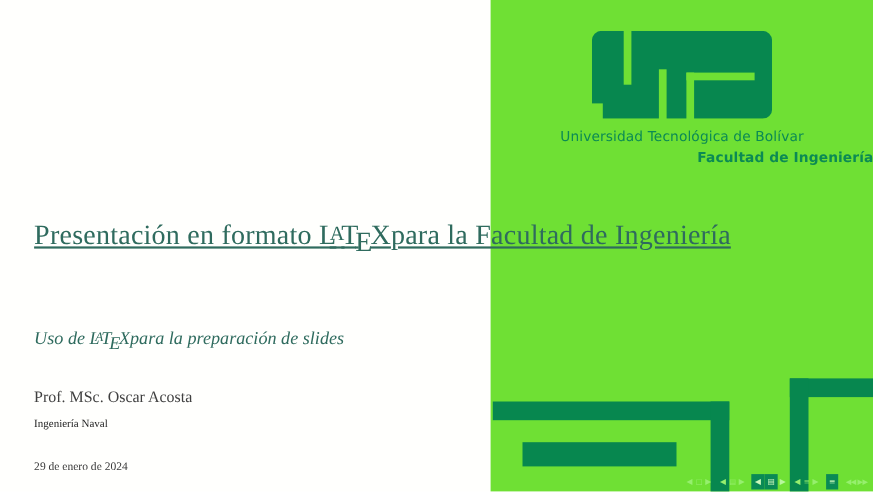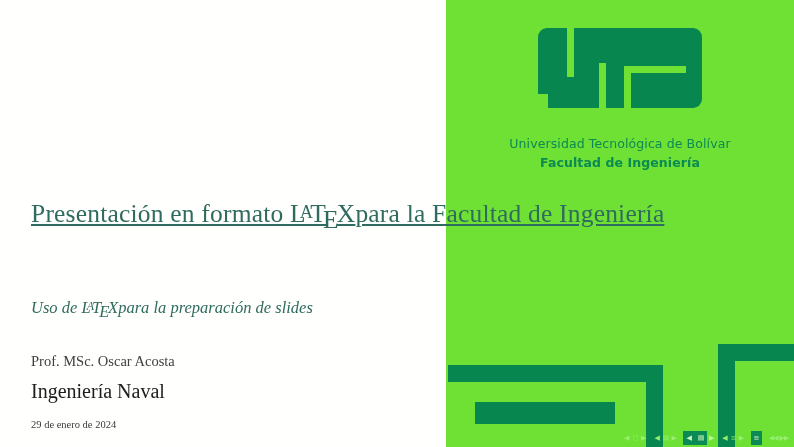--- a/index.html
+++ b/index.html
@@ -38,27 +38,28 @@
     display: block;
     margin: 0 auto;
   }
   .logo-caption {
     font-family: "DejaVu Sans", sans-serif;
     color: #0b8a54;
     letter-spacing: .1px;
   }
   #logo-line1 {
     font-size: 12.5px;
-    margin-top: 28px;
+    margin-top: 8px;
     font-weight: 400;
   }
   #logo-line2 {
     font-size: 12.5px;
     margin-top: 4px;
     font-weight: 700;
+    text-align: right;
   }
 
   
   .deco { position: absolute; background: #07874f; }
   #deco-a-bar   { left: 448px;  top: 365px; width: 215px; height: 17px; }
   #deco-a-stem  { left: 646px;  top: 365px; width: 17px;  height: 82px; }
   #deco-a-inner { left: 475px;  top: 402px; width: 140px; height: 22px; }
   #deco-b-bar   { left: 718px;  top: 344px; width: 76px;  height: 17px; }
   #deco-b-stem  { left: 718px;  top: 344px; width: 17px;  height: 103px; }
 
@@ -88,21 +89,21 @@
     left: 31px;
     top: 353px;
     font-size: 14.5px;
     color: #404040;
     white-space: nowrap;
   }
   #institute {
     position: absolute;
     left: 31px;
     top: 380px;
-    font-size: 20px;
+    font-size: 10px;
     color: #1c1c1c;
     white-space: nowrap;
   }
   #date {
     position: absolute;
     left: 31px;
     top: 419px;
     font-size: 10.5px;
     color: #3a3a3a;
     white-space: nowrap;

